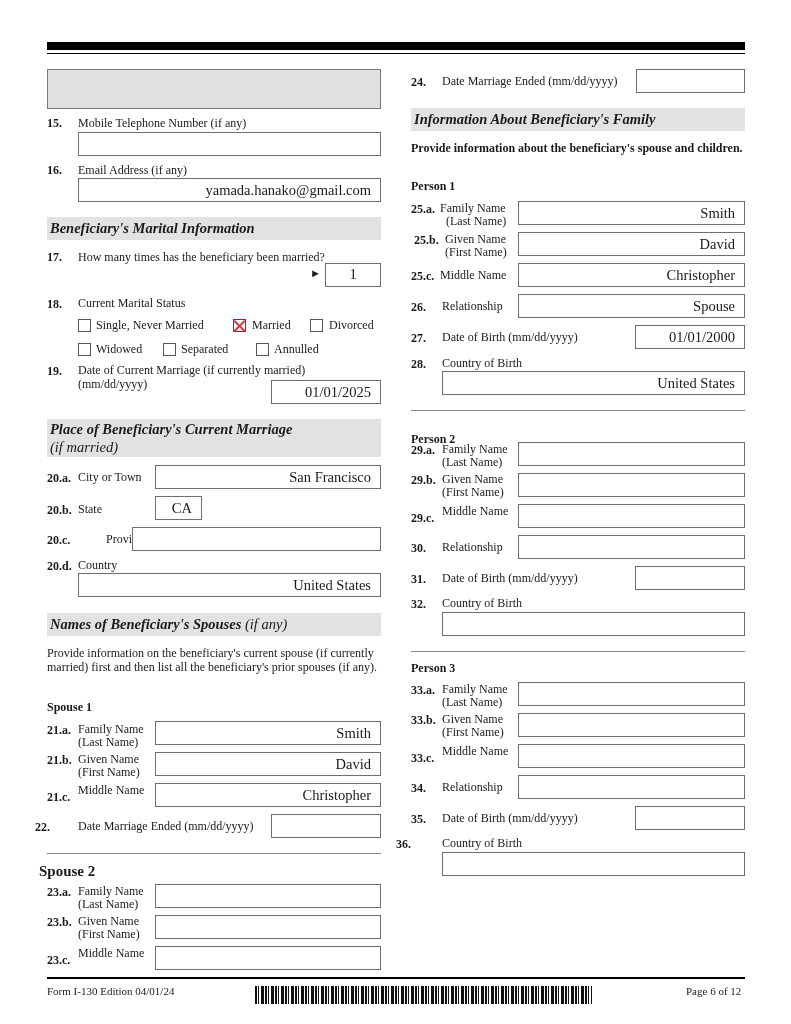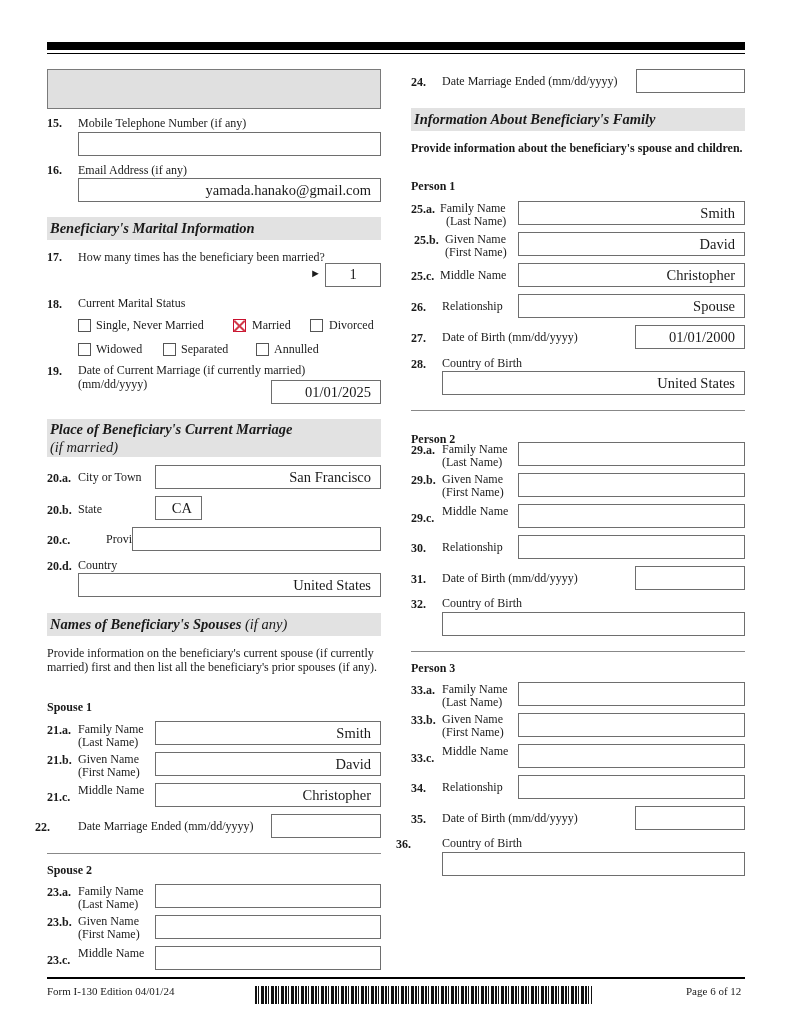--- a/index.html
+++ b/index.html
@@ -125,21 +125,21 @@
 <span class="abs num" style="left:47px;top:790px;">21.c.</span>
 <span class="abs lbl" style="left:78px;top:784px;">Middle Name</span>
 <div class="abs box" style="left:155px;top:783px;width:226px;height:24px;">Christopher</div>
 
 <span class="abs num" style="left:35px;top:820px;">22.</span>
 <span class="abs lbl" style="left:78px;top:820px;">Date Marriage Ended (mm/dd/yyyy)</span>
 <div class="abs box" style="left:271px;top:814px;width:110px;height:24px;"></div>
 
 <div class="abs hr" style="left:47px;top:853px;width:334px;"></div>
 
-<span class="abs bold" style="left:47px;top:863px;font-size:12px;">Spouse 2</span>
+<span class="abs bold" style="left:39px;top:863px;font-size:15px;">Spouse 2</span>
 
 <span class="abs num" style="left:47px;top:885px;">23.a.</span>
 <span class="abs lbl" style="left:78px;top:885px;">Family Name</span>
 <span class="abs lbl" style="left:78px;top:898px;">(Last Name)</span>
 <div class="abs box" style="left:155px;top:884px;width:226px;height:24px;"></div>
 
 <span class="abs num" style="left:47px;top:915px;">23.b.</span>
 <span class="abs lbl" style="left:78px;top:915px;">Given Name</span>
 <span class="abs lbl" style="left:78px;top:928px;">(First Name)</span>
 <div class="abs box" style="left:155px;top:915px;width:226px;height:24px;"></div>

